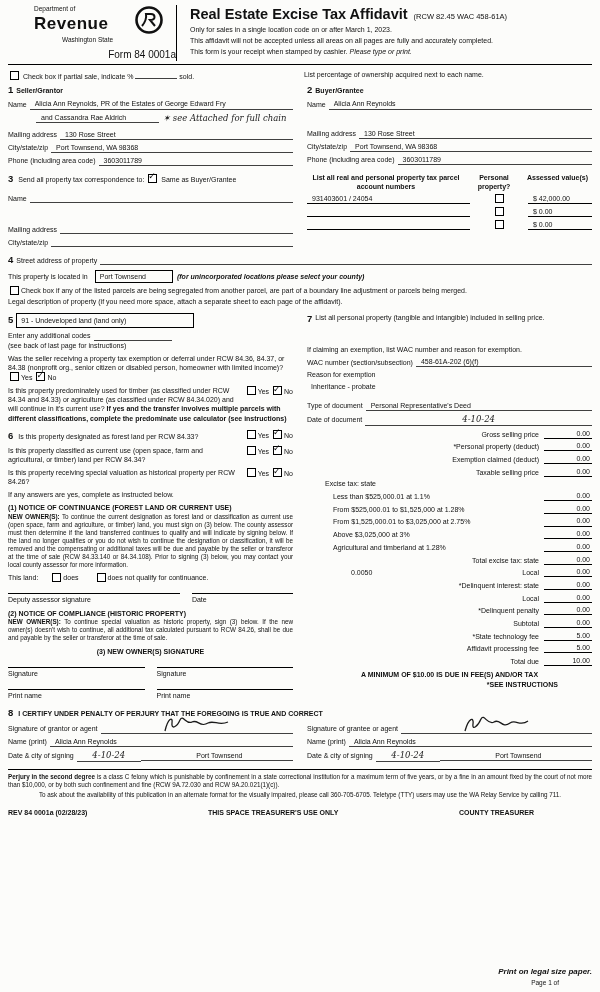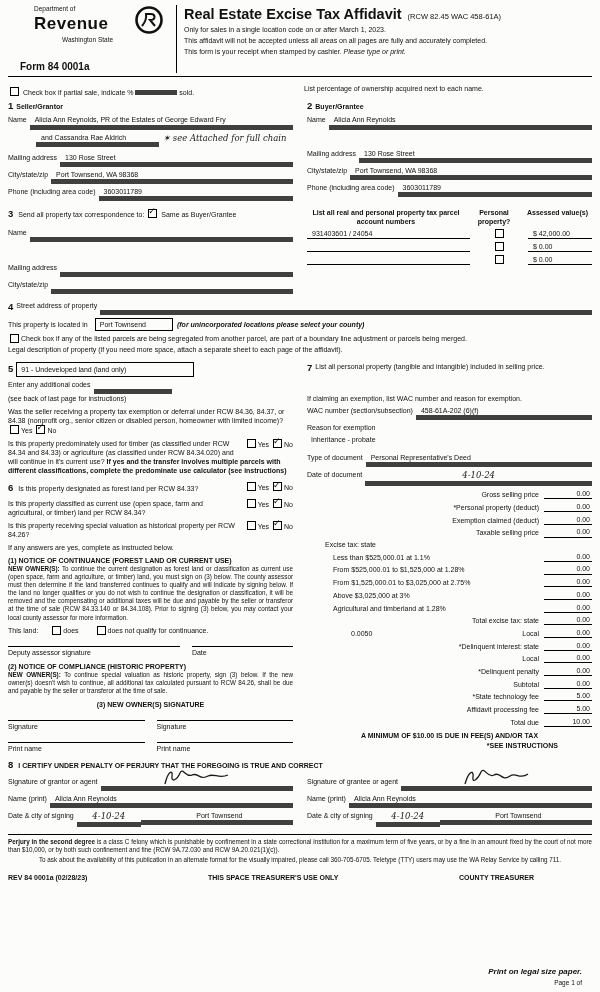--- a/index.html
+++ b/index.html
@@ -6,32 +6,32 @@
   .page{width:600px;height:992px;margin:0;background:#fcfcfa;font-family:"Liberation Sans","DejaVu Sans",sans-serif;
         font-size:7px;line-height:1.3;color:#111;padding:5px 8px;box-sizing:border-box;position:relative;overflow:hidden;}
   .b{font-weight:bold;} .i{font-style:italic;}
   
   .hdr{display:flex;border-bottom:1.5px solid #000;padding-bottom:3px;}
   .logoblock{width:142px;position:relative;flex:none;padding-left:26px;}
   .dept-of{font-size:6.5px;}
   .dorlogo{position:absolute;right:12px;top:0;}
   .dorname{font-size:17px;font-weight:bold;letter-spacing:.5px;}
   .dorsub{font-size:6.5px;margin-left:28px;}
-  .formnum{font-size:10px;font-weight:bold;margin-top:16px;margin-left:-14px;}
-  .titleblock{border-left:1.5px solid #000;padding-left:7px;flex:1;}
+  .formnum{font-size:10px;font-weight:normal;margin-top:4px;margin-left:-14px;text-align:right;}
+  .titleblock{border-left:1.5px solid #000;padding-left:13px;flex:1;}
   .title{font-size:14.5px;font-weight:bold;}
   .rcw{font-size:7.5px;margin-left:4px;}
   .note{font-size:7px;margin-top:1.5px;}
   
   .num{font-weight:bold;font-size:9.5px;margin-right:3px;}
   .cb{display:inline-block;width:7px;height:7px;border:1px solid #000;position:relative;vertical-align:-1px;margin:0 2px;flex:none;background:#fff;}
   .cb.checked::after{content:"\2713";position:absolute;left:-1px;top:-3.5px;font-size:9px;font-weight:bold;}
-  .line{display:flex;align-items:flex-start;margin-top:3px;}
+  .line{display:flex;align-items:center;margin-top:3px;}
   .lbl{white-space:nowrap;margin-right:3px;}
-  .fill{display:inline-block;border-bottom:5px solid #404040;min-height:9px;}
+  .fill{display:inline-block;border-bottom:1px solid #404040;min-height:9px;}
   .grow{flex:1;}
   .typed{padding-left:5px;}
   .hand{font-family:"DejaVu Serif",serif;font-style:italic;font-size:8.5px;color:#1b1b1b;}
   .cols{display:flex;gap:14px;}
   .col{flex:1;min-width:0;}
   .topbar{display:flex;justify-content:space-between;margin-top:4px;align-items:center;}
   
   .s3t{width:100%;}
   .s3h{display:flex;font-weight:bold;text-align:center;}
   .s3r{display:flex;margin-top:3px;align-items:flex-end;}
@@ -55,21 +55,21 @@
   .fv{width:46px;border-bottom:1px solid #000;text-align:right;padding-right:2px;}
   .ind{padding-left:8px;}
   .rate{margin-left:26px;}
   
   .sigfill{position:relative;}
   .squig{position:absolute;left:32%;bottom:-2px;overflow:visible;}
   
   .footer{border-top:1px solid #000;margin-top:7px;padding-top:3px;}
   .frow{display:flex;justify-content:space-between;margin-top:9px;padding-right:58px;font-weight:bold;}
   .stamp{font-family:"DejaVu Sans Mono","Liberation Mono",monospace;font-size:9.5px;letter-spacing:1.5px;margin:12px 0 0 18px;color:#222;}
-  .printnote{position:absolute;right:18px;bottom:5px;text-align:right;}
+  .printnote{position:absolute;right:8px;bottom:5px;text-align:center;}
   .printnote .pn1{font-weight:bold;font-style:italic;font-size:8px;}
   .printnote .pn2{font-size:6.5px;margin-top:1px;}
 </style>
 </head>
 <body>
 
 <div class="page">
 
   <div class="hdr">
     <div class="logoblock">

